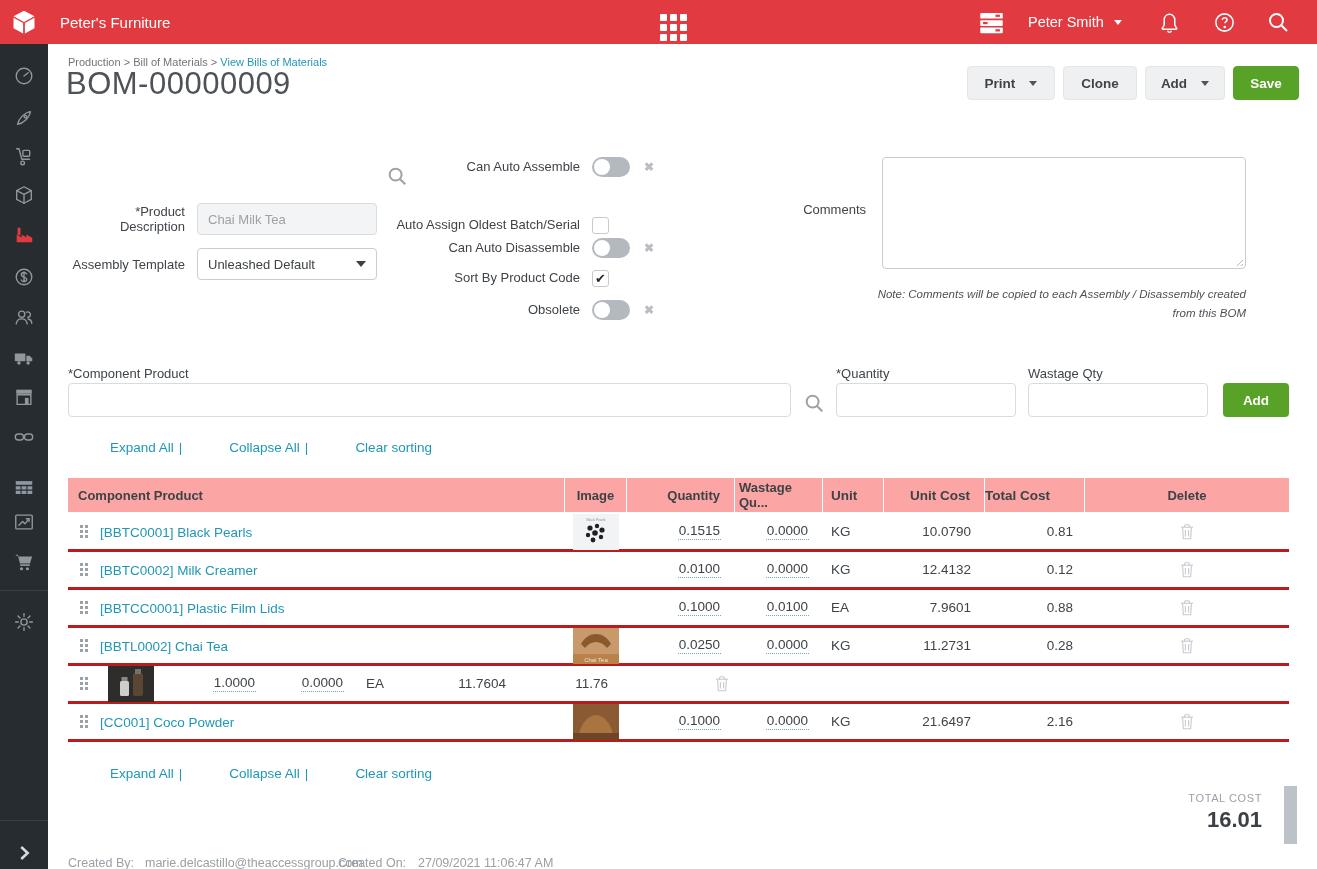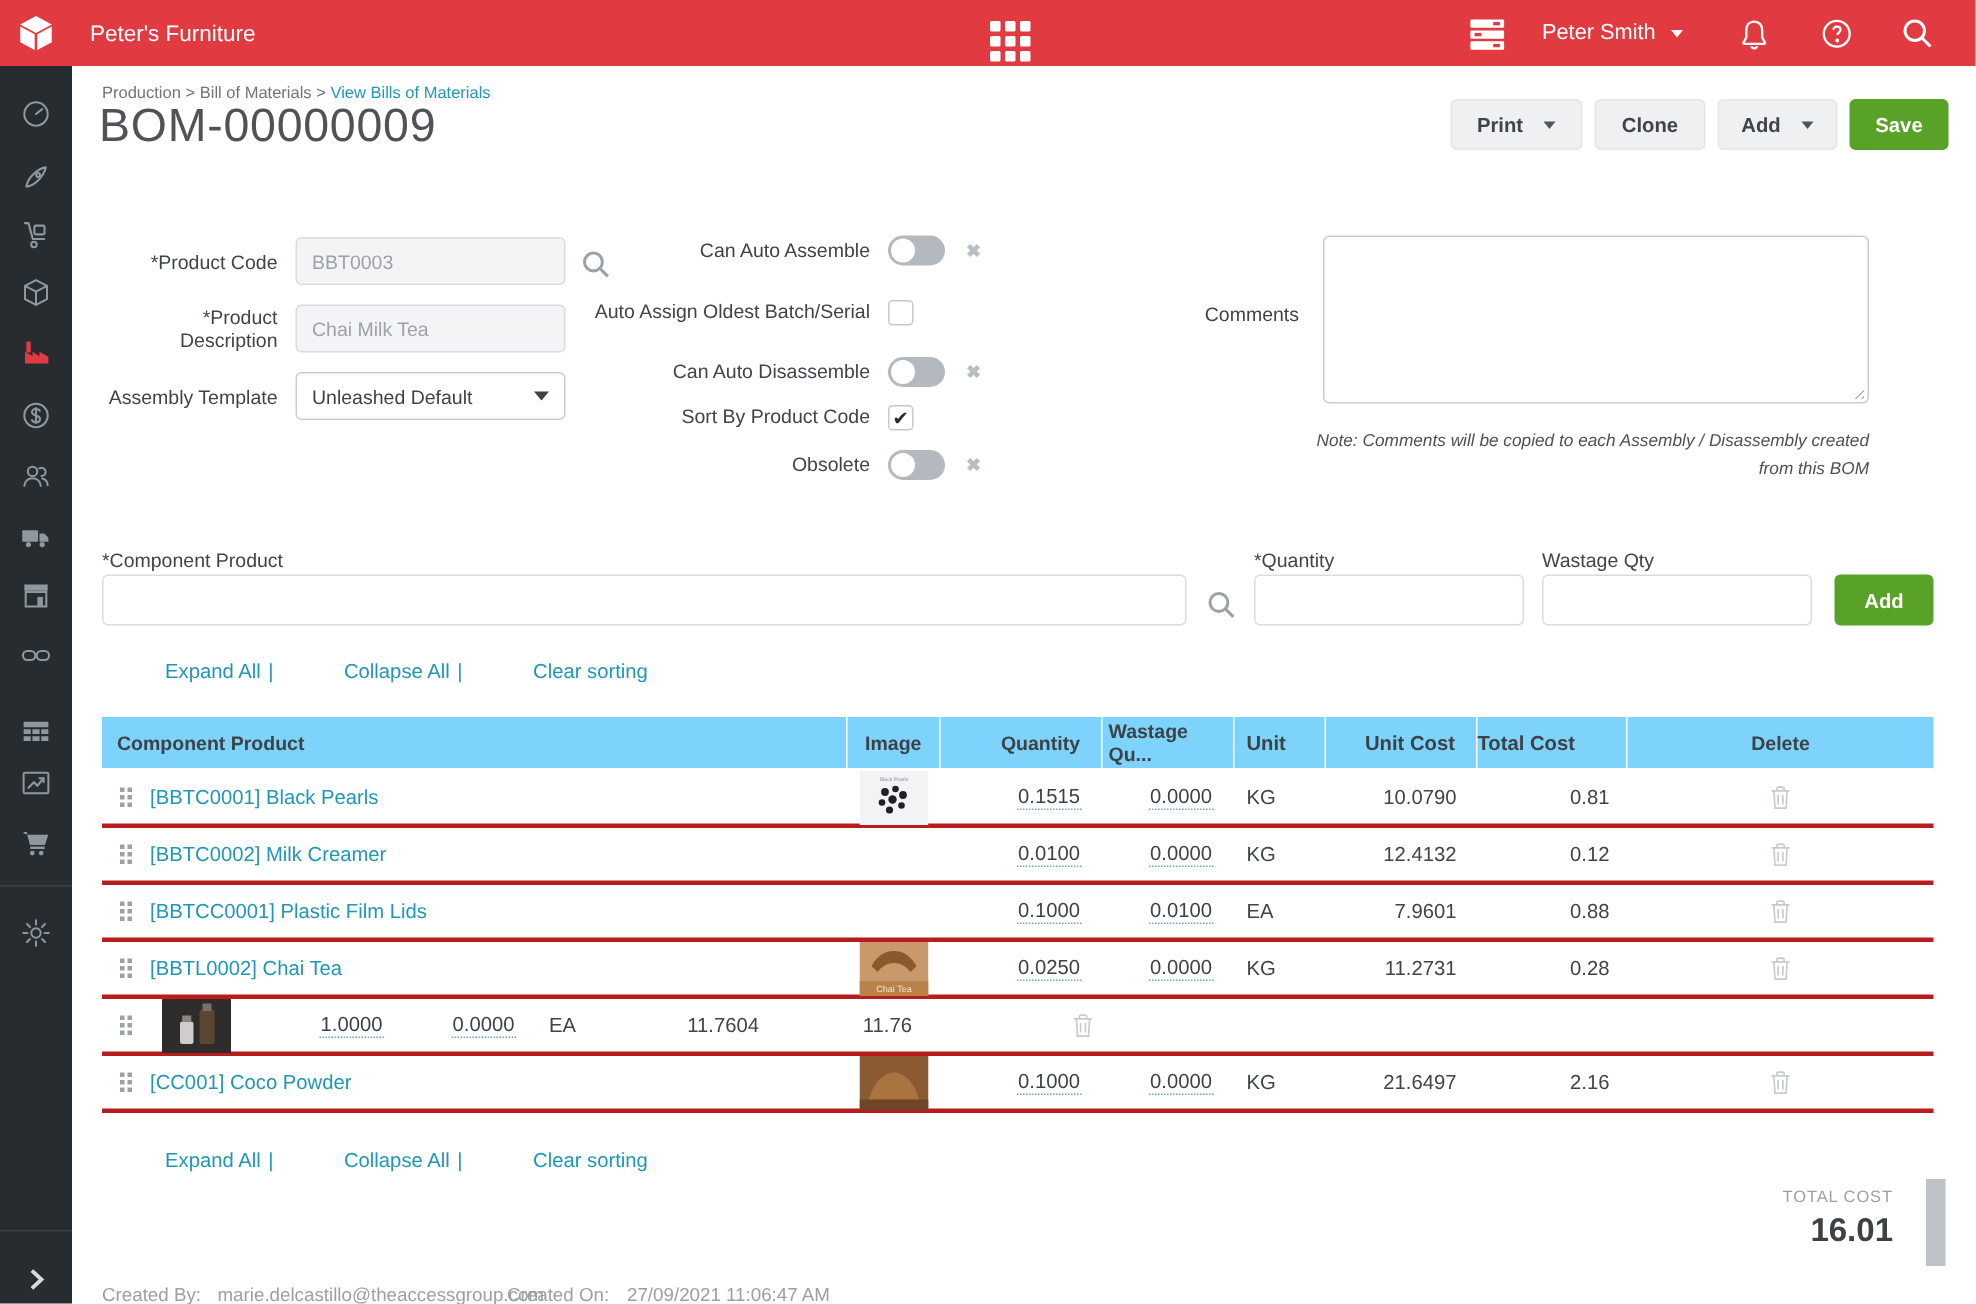--- a/index.html
+++ b/index.html
@@ -74,21 +74,21 @@
   .btn-add-comp { position:absolute; left:1175px; top:339px; width:66px; height:34px; border-radius:4px; background:#58a327;
                   border:none; color:#fff; font-weight:700; font-size:13.5px; cursor:pointer; font-family:inherit; }
 
   
   .tlinks { position:absolute; left:20px; font-size:13.5px; color:#2097b6; }
   .tlinks a { color:#2097b6; text-decoration:none; cursor:pointer;margin-left:42px; }
   .tlinks .lsep { margin:0 5px; }
 
   
   .tbl { position:absolute; left:20px; top:434px; width:1221px; }
-  .thead { display:flex; height:36px; background:#7dd3fc; border-bottom:2px solid #fff; }
+  .thead { display:flex; height:36px; background:#fca5a5; border-bottom:2px solid #fff; }
   .th { display:flex; align-items:center; font-size:13px; font-weight:700; color:#3d4247; border-right:1px solid #fff; }
   .th:last-child { border-right:none; }
   .trow { display:flex; height:38px; border-bottom:3px solid #b91c1c; background:#fff; align-items:center; }
   .c-comp { width:497px; padding-left:10px; }
   .c-handle { width:32px; display:flex; justify-content:center; }
   .c-prod { width:465px; }
   .c-img { width:62px; display:flex; justify-content:center; }
   .c-qty { width:108px; justify-content:flex-end; display:flex; padding-right:14px; }
   .c-was { width:88px; justify-content:flex-end; display:flex; padding-right:14px; }
   .c-unit { width:61px; padding-left:8px; font-size:13.5px; }
@@ -273,24 +273,20 @@
     </button>
     <button class="btn btn-add">
       <span>Add</span>
         <span class="caret-d"></span>
     </button>
     <button class="btn btn-save">
       <span>Save</span>
     </button>
   </div>
 
-  <div class="f-row" style="top:114px">
-    <div class="f-label">*Product Code</div>
-    <input class="f-input" readonly="" value="BBT0003" style="">
-  </div>
   <span class="mag" style="left:338px; top:121px">
     <svg viewBox="0 0 24 24" width="22" height="22" fill="none" stroke="#9aa1a7" stroke-width="2.2">
         <circle cx="10.5" cy="10.5" r="6.5"></circle>
         <path d="M15.5 15.5L21 21"></path>
       </svg>
   </span>
   <div class="f-row" style="top:159px">
     <div class="f-label">*Product Description</div>
     <input class="f-input" readonly="" value="Chai Milk Tea" style="">
   </div>
@@ -305,21 +301,21 @@
   <div id="options">
       <div class="opt-row" style="top: 0px; height: 32px;">
         <div class="opt-label">Can Auto Assemble</div>
         <div class="opt-ctrl">
           <span class="toggle">
             <span class="knob"></span>
           </span>
           <span class="clear-x">✖</span>
         </div>
       </div>
-      <div class="opt-row" style="top: 35px; height: 44px;">
+      <div class="opt-row" style="top: 52px; height: 44px;">
         <div class="opt-label">Auto Assign Oldest Batch/Serial</div>
         <div class="opt-ctrl">
           <span class="cbx"></span>
         </div>
       </div>
       <div class="opt-row" style="top: 81px; height: 32px;">
         <div class="opt-label">Can Auto Disassemble</div>
         <div class="opt-ctrl">
           <span class="toggle">
             <span class="knob"></span>

